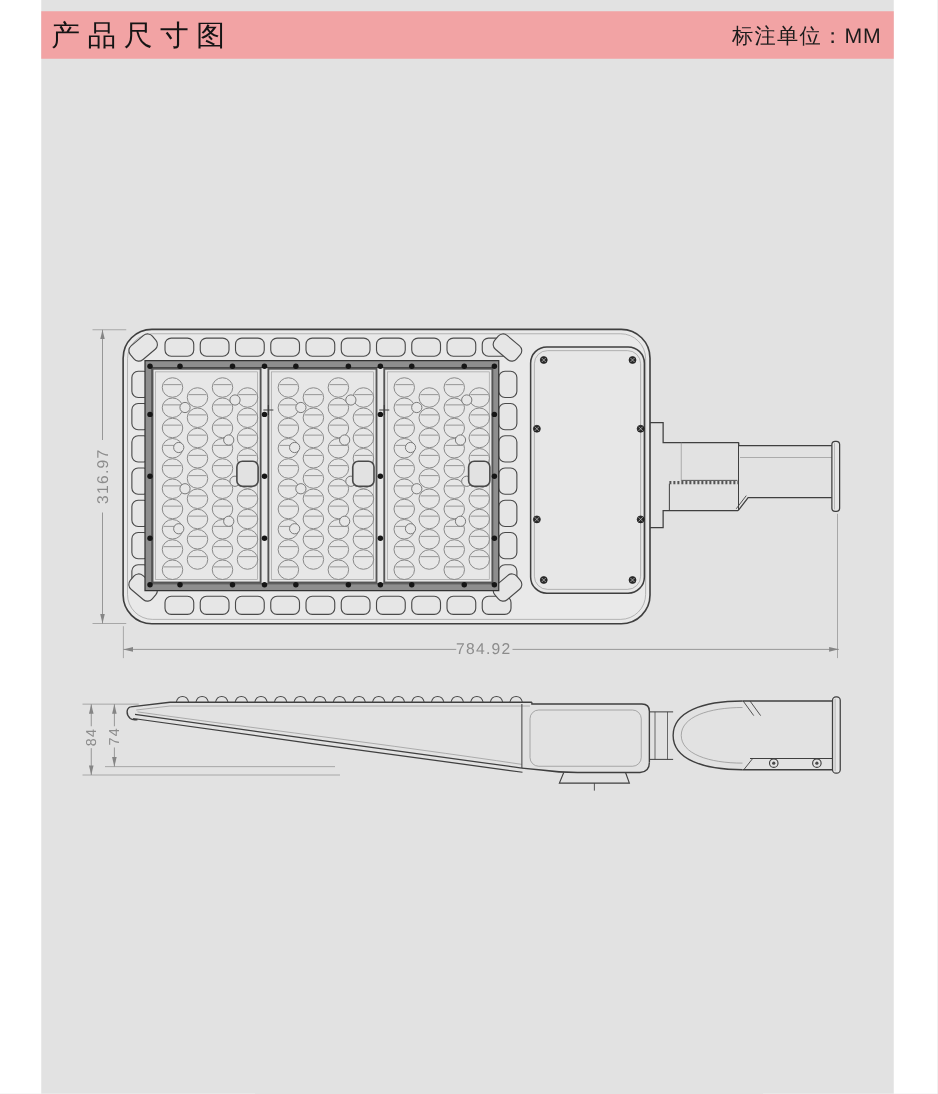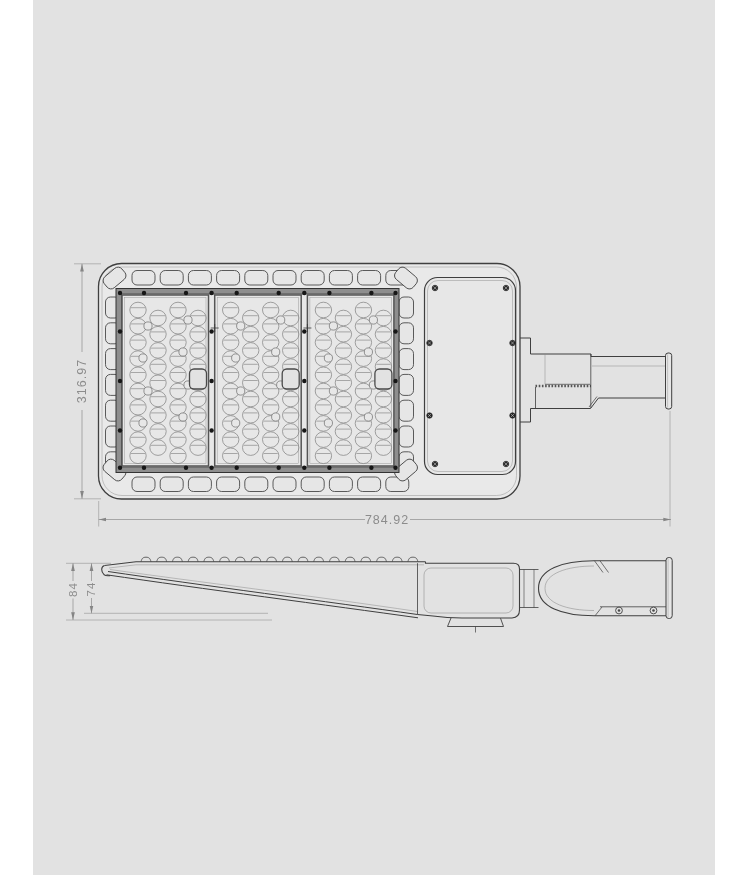--- a/index.html
+++ b/index.html
@@ -32,20 +32,24 @@
   svg.drawing{position:absolute;left:0;top:47px;}
   .dimtxt{
     font-family:"Liberation Sans",sans-serif;
     fill:#8c8c8c;letter-spacing:1px;
   }
 </style>
 </head>
 <body>
 
 <div class="page">
+  <div class="header-bar">
+    <span class="title">产品尺寸图</span>
+    <span class="unit"><span>标注单位：</span><span class="mm">MM</span></span>
+  </div>
 
   <svg class="drawing" width="682" height="828" viewBox="33 47 682 828" xmlns="http://www.w3.org/2000/svg">
     <defs>
       <marker id="ah" viewBox="0 0 10 6" refX="10" refY="3" markerWidth="11" markerHeight="6.6" orient="auto-start-reverse">
         <path d="M0,0.6 L10,3 L0,5.4 Z" fill="#858585"></path>
       </marker>
     </defs>
 
     <g>
 

